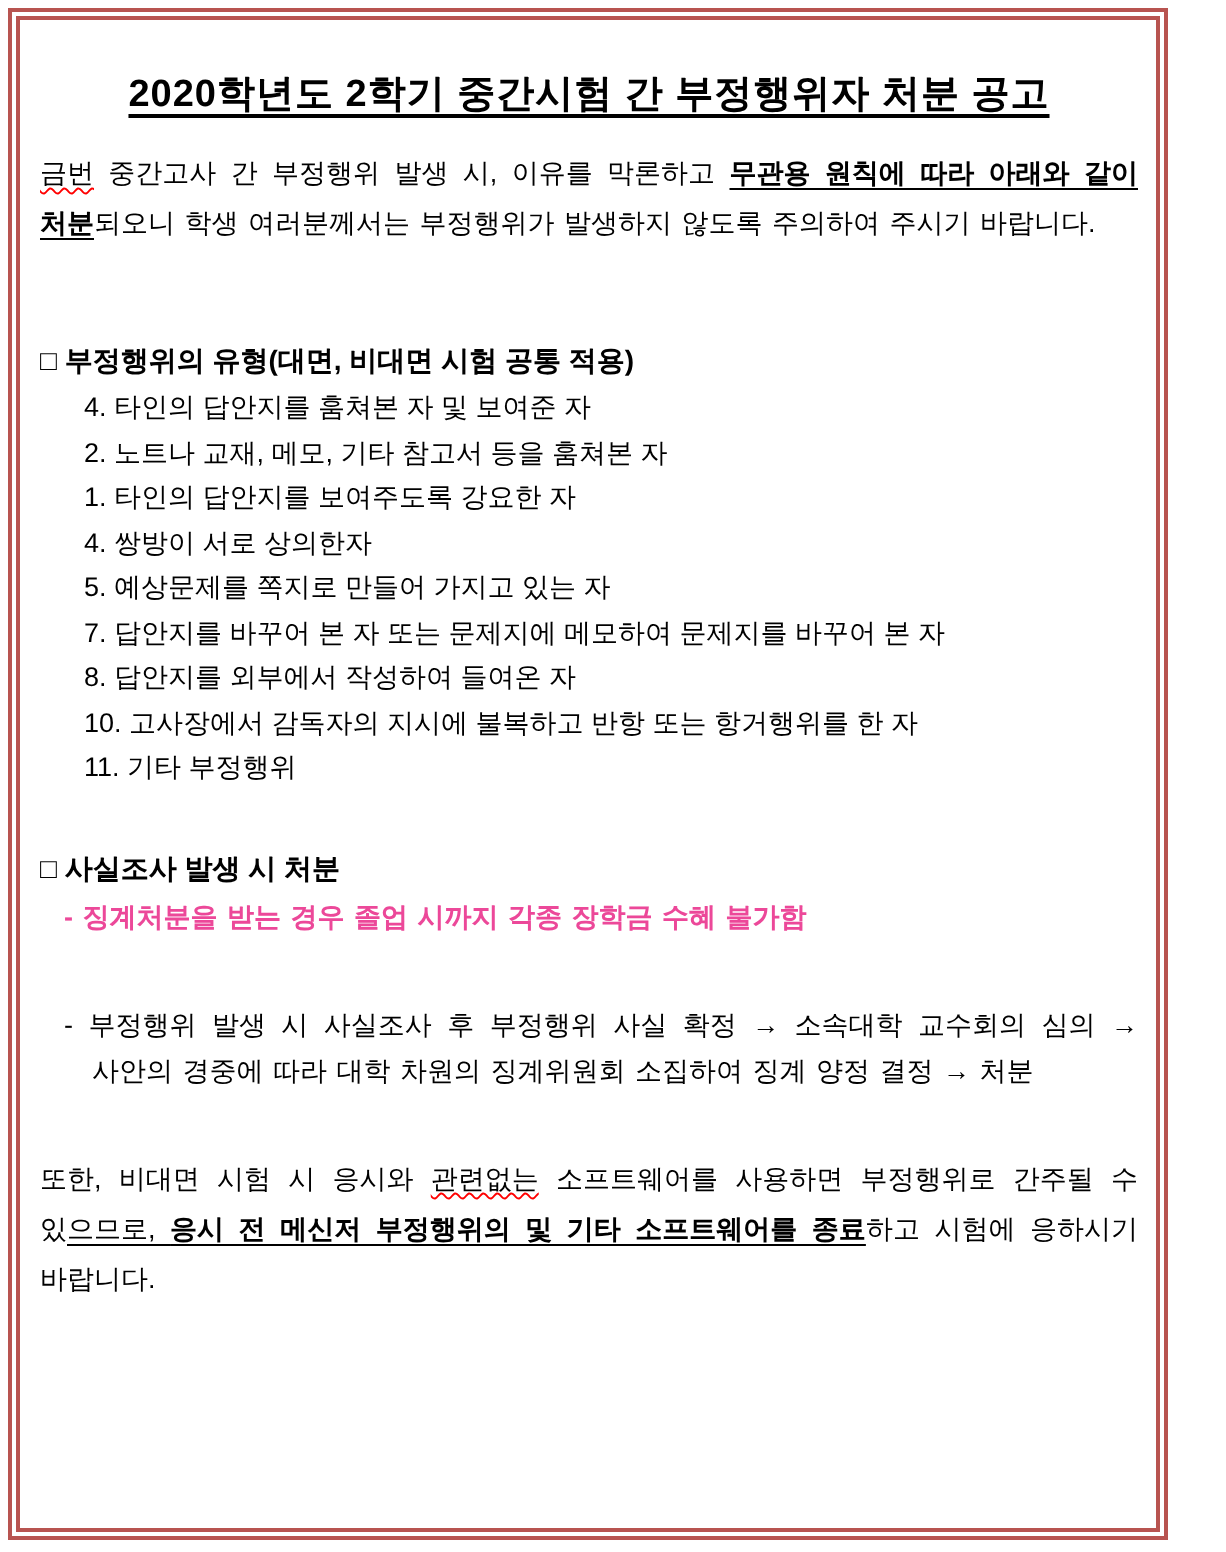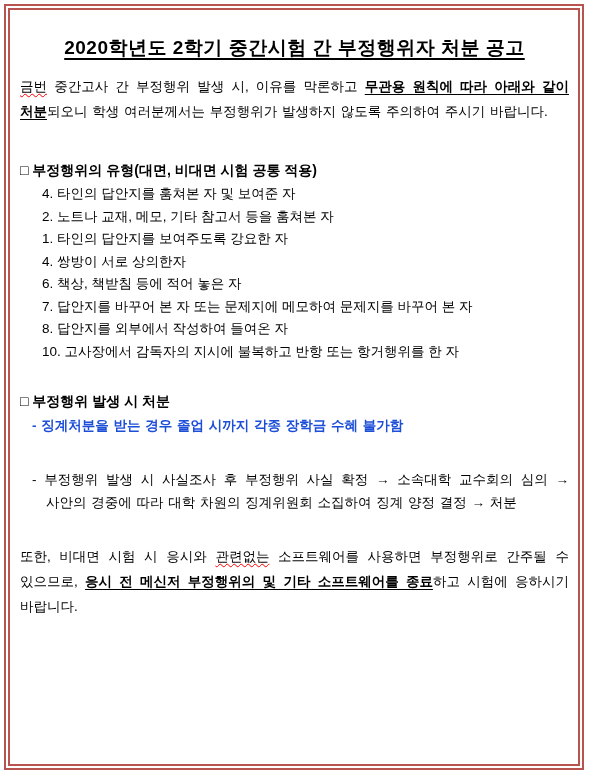--- a/index.html
+++ b/index.html
@@ -25,69 +25,70 @@
   }
   .title {
     font-size: 19px; font-weight: bold; text-align: center;
     text-decoration: underline; text-decoration-thickness: 1.5px; text-underline-offset: 4px;
     letter-spacing: 0.5px;
     margin: 13px 0 13px 0; line-height: 26px;
   }
   .para {
     text-align: justify; line-height: 25px; word-spacing: 1px;
   }
-  .intro { margin-bottom: 35px; }
+  .intro { margin-bottom: 45px; }
   .heading { font-weight: bold; font-size: 14px; line-height: 23px; margin-bottom: 1px; }
   .list-item { line-height: 22.5px; padding-left: 22px; }
   .bullet {
     line-height: 23px; padding-left: 26px; text-indent: -14px;
     text-align: justify; word-spacing: 1px;
   }
   .sec2 { margin-top: 27px; }
   .sec3 { margin-top: 31px; }
   .c1 { margin-top: 30px; }
   .emph {
     font-weight: bold;
     text-decoration: underline; text-decoration-thickness: 1.4px; text-underline-offset: 3px;
   }
-  .ul { text-underline-offset: 3px; }
+  .ul { text-decoration: underline; text-underline-offset: 3px; }
   .sq {
     text-decoration: underline wavy #ff0000 1px;
     text-underline-offset: 2px; text-decoration-skip-ink: none;
   }
-  .red-bold { color: #1d4ed8; font-weight: bold; }
+  .red-bold { color: #ec4899; font-weight: bold; }
 </style>
 </head>
 <body>
 
 <div class="page">
   <div class="frame-outer">
     <div class="frame-inner">
       <div class="content">
 
         <div class="title">2020학년도 2학기 중간시험 간 부정행위자 처분 공고</div>
 
         <p class="para intro"><span class="sq">금번</span><span> 중간고사 간 부정행위 발생 시, 이유를 막론하고 </span><span class="emph">무관용 원칙에 따라 아래와 같이 처분</span><span>되오니 학생 여러분께서는 부정행위가 발생하지 않도록 주의하여 주시기 바랍니다.</span></p>
 
         <div class="section">
           <div class="heading">□ 부정행위의 유형(대면, 비대면 시험 공통 적용)</div>
           <div class="list">
             <div class="list-item">4. 타인의 답안지를 훔쳐본 자 및 보여준 자</div>
             <div class="list-item">2. 노트나 교재, 메모, 기타 참고서 등을 훔쳐본 자</div>
             <div class="list-item">1. 타인의 답안지를 보여주도록 강요한 자</div>
             <div class="list-item">4. 쌍방이 서로 상의한자</div>
-            <div class="list-item">6. 책상, 책받침 등에 적어 놓은 자</div>
+            <div class="list-item">5. 예상문제를 쪽지로 만들어 가지고 있는 자</div>
             <div class="list-item">7. 답안지를 바꾸어 본 자 또는 문제지에 메모하여 문제지를 바꾸어 본 자</div>
             <div class="list-item">8. 답안지를 외부에서 작성하여 들여온 자</div>
             <div class="list-item">10. 고사장에서 감독자의 지시에 불복하고 반항 또는 항거행위를 한 자</div>
+            <div class="list-item">11. 기타 부정행위</div>
           </div>
         </div>
 
         <div class="section sec2">
-          <div class="heading">□ 부정행위 발생 시 처분</div>
+          <div class="heading">□ 사실조사 발생 시 처분</div>
           <div class="bullet red-bold">- 징계처분을 받는 경우 졸업 시까지 각종 장학금 수혜 불가함</div>
         </div>
 
         <div class="section sec3">
           <div class="bullet">- 부정행위 발생 시 사실조사 후 부정행위 사실 확정 → 소속대학 교수회의 심의 → 사안의 경중에 따라 대학 차원의 징계위원회 소집하여 징계 양정 결정 → 처분</div>
         </div>
 
         <p class="para c1"><span>또한, 비대면 시험 시 응시와 </span><span class="sq">관련없는</span><span> 소프트웨어를 사용하면 부정행위로 간주될 수 있</span><span class="ul">으므로, </span><span class="emph">응시 전 메신저 부정행위의 및 기타 소프트웨어를 종료</span><span>하고 시험에 응하시기 바랍니다.</span></p>
 
       </div>

